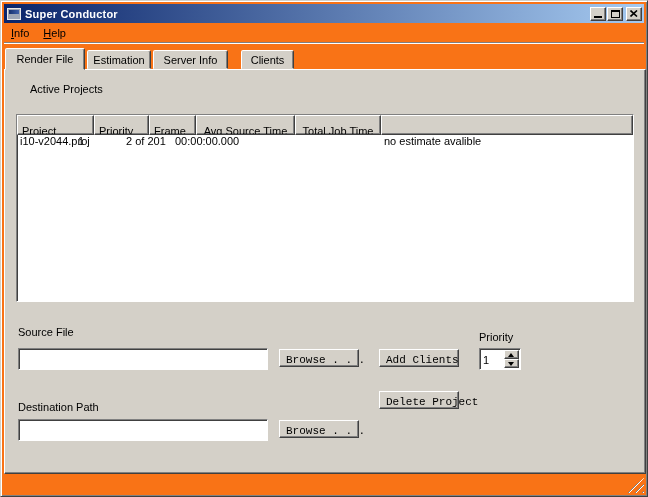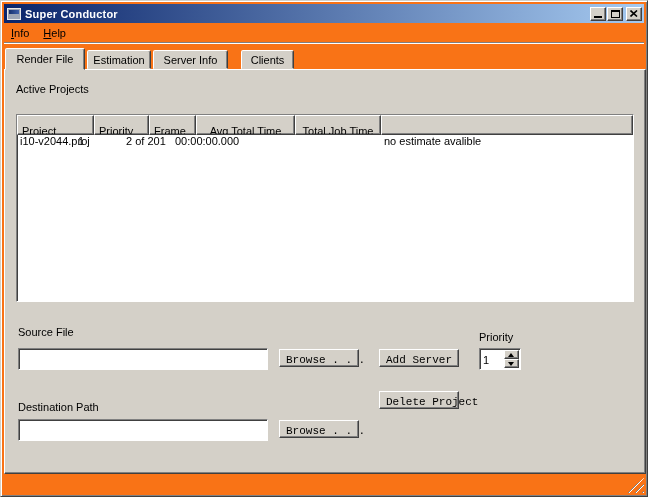--- a/index.html
+++ b/index.html
@@ -158,45 +158,45 @@
 
   <div class="tabbar">
     <div class="tab active">Render File</div>
     <div class="tab">Estimation</div>
     <div class="tab">Server Info</div>
     <div class="tab">Clients</div>
   </div>
 
   <div class="panel">
 
-    <div class="label" style="left:11px;top:13px;">Active Projects</div>
+    <div class="label" style="left:25px;top:13px;">Active Projects</div>
 
     <div class="table">
       <div class="thead">
         <div class="hcell c0">Project</div>
         <div class="hcell c1">Priority</div>
         <div class="hcell c2">Frame</div>
-        <div class="hcell c3">Avg Total Time</div>
+        <div class="hcell c3">Avg Source Time</div>
         <div class="hcell c4">Total Job Time</div>
         <div class="hcell fill"></div>
       </div>
       <div class="trow">
         <span class="cell-project">i10-v2044.proj</span>
         <span class="cell-priority">1</span>
         <span class="cell-frame">2 of 201</span>
         <span class="cell-avg">00:00:00.000</span>
         <span class="cell-total"></span>
         <span class="cell-timeleft">no estimate avalible</span>
       </div>
     </div>
 
     <div class="label" style="left:13px;top:256px;">Source File</div>
     <input class="tfield" style="left: 13px; top: 278px;" value="">
     <button class="btn" style="left:274px;top:279px;">Browse . . .</button>
-    <button class="btn" style="left:374px;top:279px;">Add Server</button>
+    <button class="btn" style="left:374px;top:279px;">Add Clients</button>
 
     <div class="label" style="left:474px;top:261px;">Priority</div>
     <div class="spinbox">
       <input class="spin-value" value="1" style="">
       <div class="spin-btns">
         <div class="spin-btn">
             <div class="arr-up"></div>
           </div>
         <div class="spin-btn">
             <div class="arr-down"></div>

